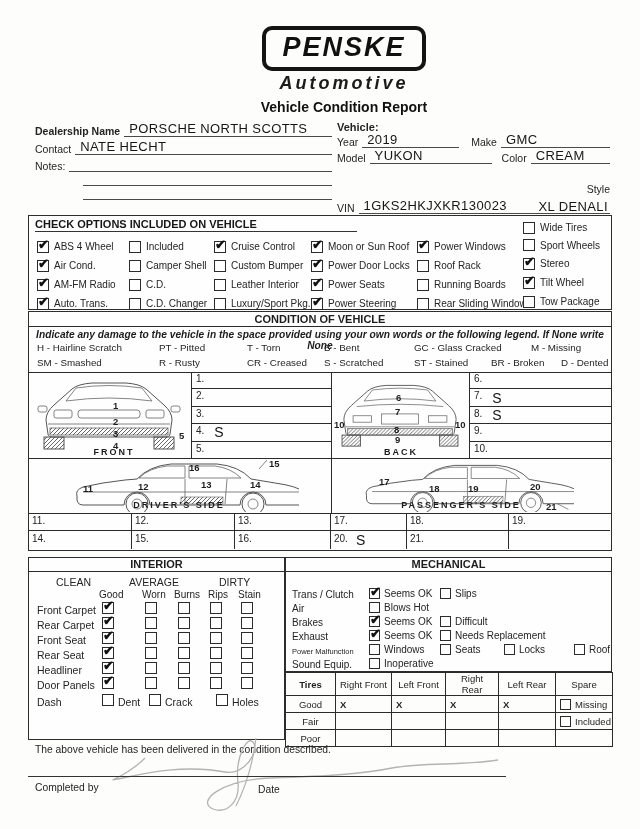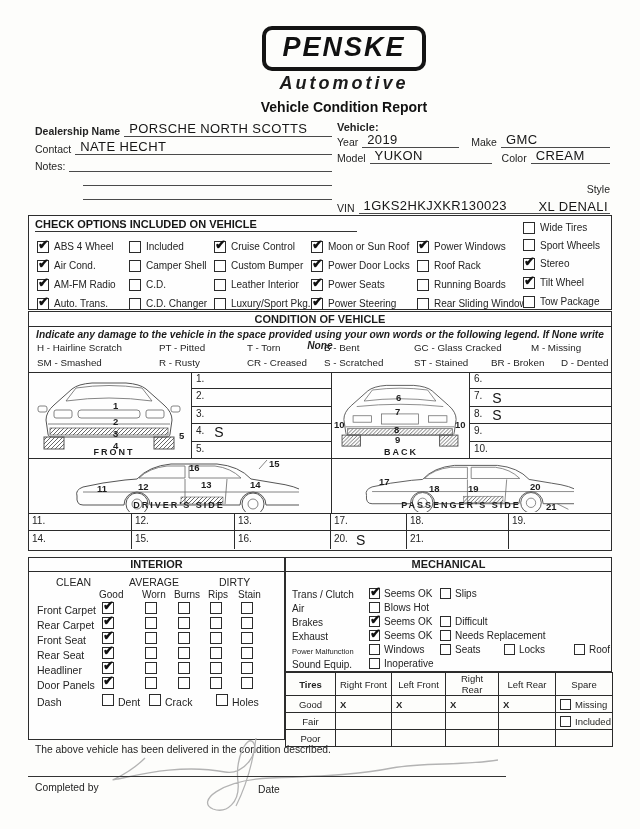--- a/index.html
+++ b/index.html
@@ -387,21 +387,21 @@
           <line class="ln2" x1="116" y1="20" x2="116" y2="45"></line>
           <line class="ln2" x1="158" y1="20" x2="156" y2="45"></line>
           <line class="ln2" x1="14" y1="33" x2="232" y2="33"></line>
           <rect x="112" y="38" width="42" height="7" fill="url(#hatch)" stroke="#666" stroke-width=".6"></rect>
           <circle class="ln" cx="68" cy="45" r="11" stroke-width="3"></circle>
           <circle class="ln2" cx="68" cy="45" r="5"></circle>
           <circle class="ln" cx="184" cy="45" r="11" stroke-width="3"></circle>
           <circle class="ln2" cx="184" cy="45" r="5"></circle>
           <line class="ln2" x1="190" y1="10" x2="198" y2="1"></line>
         </svg>
-        <span class="mk" style="left:68px;top:25px;">11</span>
+        <span class="mk" style="left:54px;top:25px;">11</span>
         <span class="mk" style="left:109px;top:23px;">12</span>
         <span class="mk" style="left:172px;top:21px;">13</span>
         <span class="mk" style="left:221px;top:21px;">14</span>
         <span class="mk" style="left:240px;top:0px;">15</span>
         <span class="mk" style="left:160px;top:4px;">16</span>
         <div class="caption" style="left:90px;width:120px;top:42px;">DRIVER'S SIDE</div>
       </div>
       <div class="half-r">
         <svg width="215" height="53" viewBox="0 0 230 53" style="position:absolute;left:28px;top:1px;">
           <path class="ln" d="M8,37 Q6,31 14,28 L34,24 L56,21 L68,20 Q80,7 102,5 L148,5 Q170,7 182,20 L206,24 Q228,27 235,33 Q238,36 237,42 Q236,46 230,46 L197,46 A13,13 0 0 0 171,46 L81,46 A13,13 0 0 0 55,46 L14,46 Q7,46 8,37 Z"></path>

